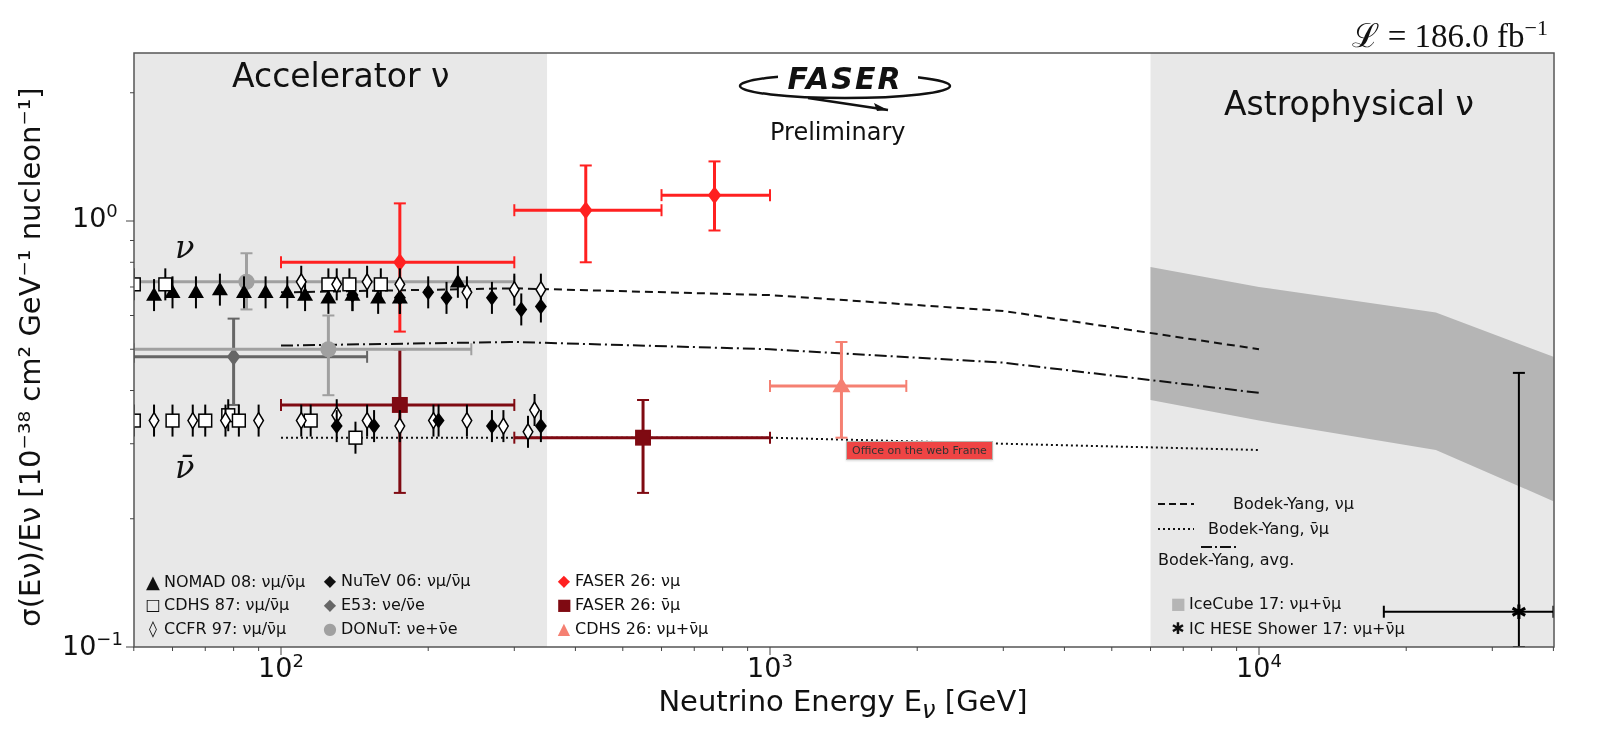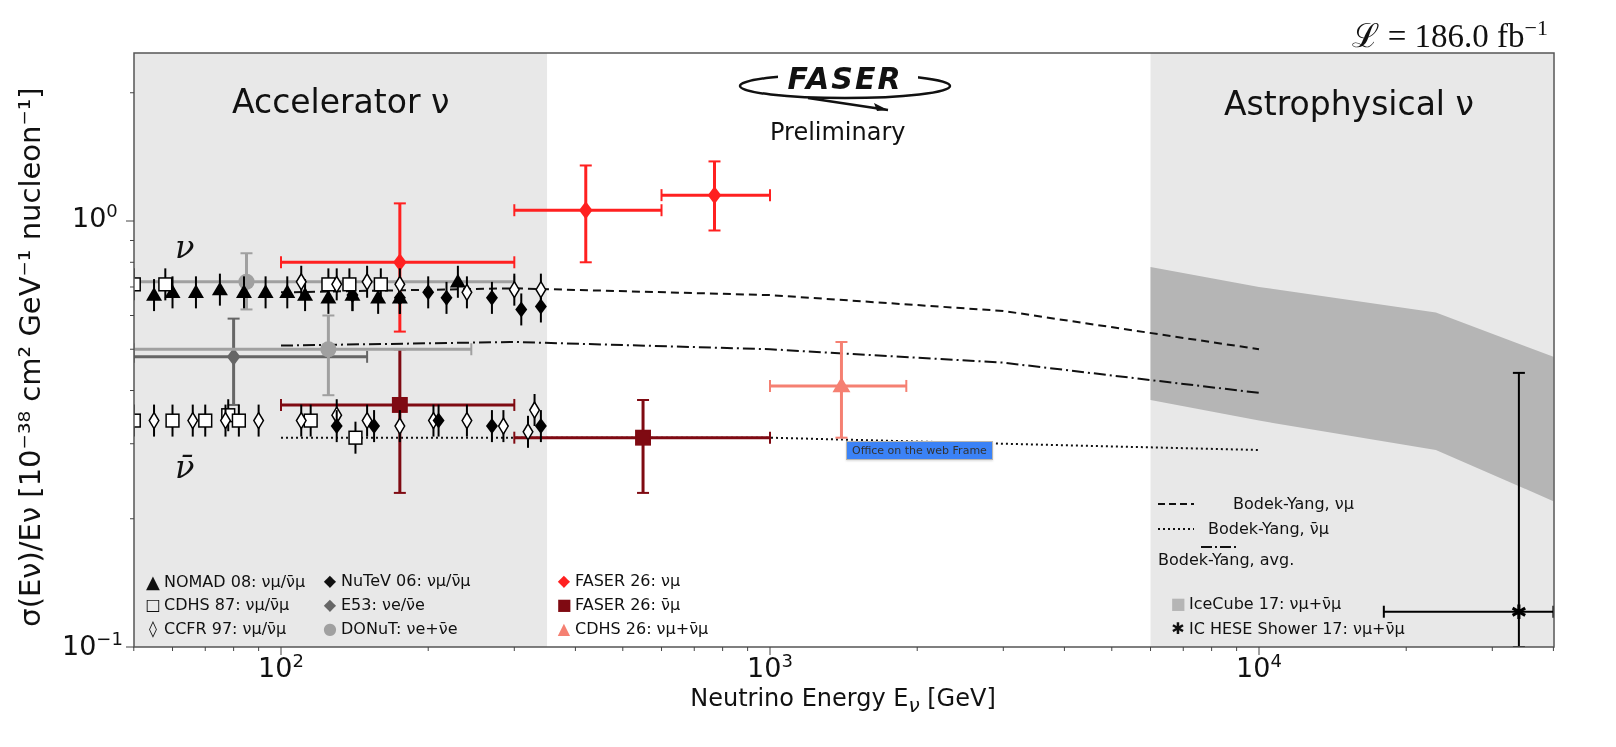--- a/index.html
+++ b/index.html
@@ -1,25 +1,25 @@
 <!DOCTYPE html>
 <html><head>
 <meta charset="utf-8">
 <style>
   html, body { margin:0; padding:0; background:#ffffff; }
   body { width:1616px; height:747px; position:relative; overflow:hidden; font-family:"DejaVu Sans", sans-serif; color:#111; }
   #chart-svg { position:absolute; left:0; top:0; }
-  .tooltip { position:absolute; left:846px; top:441px; background:#3b82f6; border:1px solid #b9b6b0; font-family:"DejaVu Sans", sans-serif; font-size:11px; color:#333; padding:2px 5px; box-shadow:0 1px 2px rgba(0,0,0,0.15); white-space:nowrap; }
+  .tooltip { position:absolute; left:846px; top:441px; background:#ef4444; border:1px solid #b9b6b0; font-family:"DejaVu Sans", sans-serif; font-size:11px; color:#333; padding:2px 5px; box-shadow:0 1px 2px rgba(0,0,0,0.15); white-space:nowrap; }
   .lumi { position:absolute; right:68px; top:12px; font-size:33px; font-family:Liberation Serif, serif; }
   .lumi sup { font-size:22px; }
   .region-label { position:absolute; font-size:33px; font-family:"DejaVu Sans", sans-serif; }
   .prelim { position:absolute; left:770px; top:118px; font-size:24px; font-family:"DejaVu Sans", sans-serif; }
   .faser-logo { position:absolute; left:738px; top:62px; width:215px; height:55px; }
   .ylabel { position:absolute; left:-250px; top:340px; width:560px; transform:rotate(-90deg); text-align:center; font-size:29px; font-family:"DejaVu Sans", sans-serif; white-space:nowrap; }
-  .xlabel { position:absolute; left:0; width:1616px; top:684px; text-align:center; font-size:24px; padding-left:70px; box-sizing:border-box; font-family:"DejaVu Sans", sans-serif; }
+  .xlabel { position:absolute; left:0; width:1616px; top:684px; text-align:center; font-size:29px; padding-left:70px; box-sizing:border-box; font-family:"DejaVu Sans", sans-serif; }
   .tick-x { position:absolute; top:650px; font-size:27px; transform:translateX(-50%); font-family:"DejaVu Sans", sans-serif; }
   .tick-y { position:absolute; font-size:27px; font-family:"DejaVu Sans", sans-serif; }
   .tick-x sup, .tick-y sup { font-size:18px; }
   .nu-label { position:absolute; font-size:32px; font-style:italic; font-family:"DejaVu Serif", serif; }
   .legend-entry { position:absolute; font-size:16px; font-family:"DejaVu Sans", sans-serif; white-space:nowrap; display:flex; align-items:center; gap:3px; }
   .legend-entry .sym { display:inline-block; width:16px; text-align:center; }
   .legend-line { position:absolute; font-size:16px; font-family:"DejaVu Sans", sans-serif; white-space:nowrap; display:flex; align-items:center; }
   .legend-line svg { margin-right:14px; }
 </style>
 </head>
@@ -259,21 +259,21 @@
     <line x1="130" y1="315.5075673365678" x2="134" y2="315.5075673365678" stroke="#444" stroke-width="1"></line>
     <line x1="130" y1="286.98823495392656" x2="134" y2="286.98823495392656" stroke="#444" stroke-width="1"></line>
     <line x1="130" y1="262.283665541432" x2="134" y2="262.283665541432" stroke="#444" stroke-width="1"></line>
     <line x1="130" y1="240.4926909788476" x2="134" y2="240.4926909788476" stroke="#444" stroke-width="1"></line>
     <line x1="126" y1="221" x2="134" y2="221" stroke="#444" stroke-width="1"></line>
     <line x1="130" y1="92.76122184714401" x2="134" y2="92.76122184714401" stroke="#444" stroke-width="1"></line>
   </svg>
 
 <div class="lumi"><span>ℒ = 186.0 fb</span><sup>−1</sup></div>
 
-<div class="region-label" style="left:232px; top:56px;margin-top:26px;">Accelerator ν</div>
+<div class="region-label" style="left:232px; top:56px;">Accelerator ν</div>
 <div class="region-label" style="left:1224px; top:56px;margin-top:28px;">Astrophysical ν</div>
 
 <svg class="faser-logo" viewBox="0 0 215 55" xmlns="http://www.w3.org/2000/svg">
   <ellipse cx="107" cy="24" rx="105" ry="12" fill="none" stroke="#111" stroke-width="2.5"></ellipse>
   <rect x="40" y="4" width="140" height="26" fill="#fff"></rect>
   <text x="107" y="27" text-anchor="middle" font-family="DejaVu Sans, sans-serif" font-size="30" font-weight="bold" font-style="italic" fill="#111" letter-spacing="2">FASER</text>
   <path d="M70 36 L150 48" stroke="#111" stroke-width="2.5"></path>
   <path d="M150 48 L136 41 L139 49 Z" fill="#111"></path>
 </svg>
 <div class="prelim">Preliminary</div>

